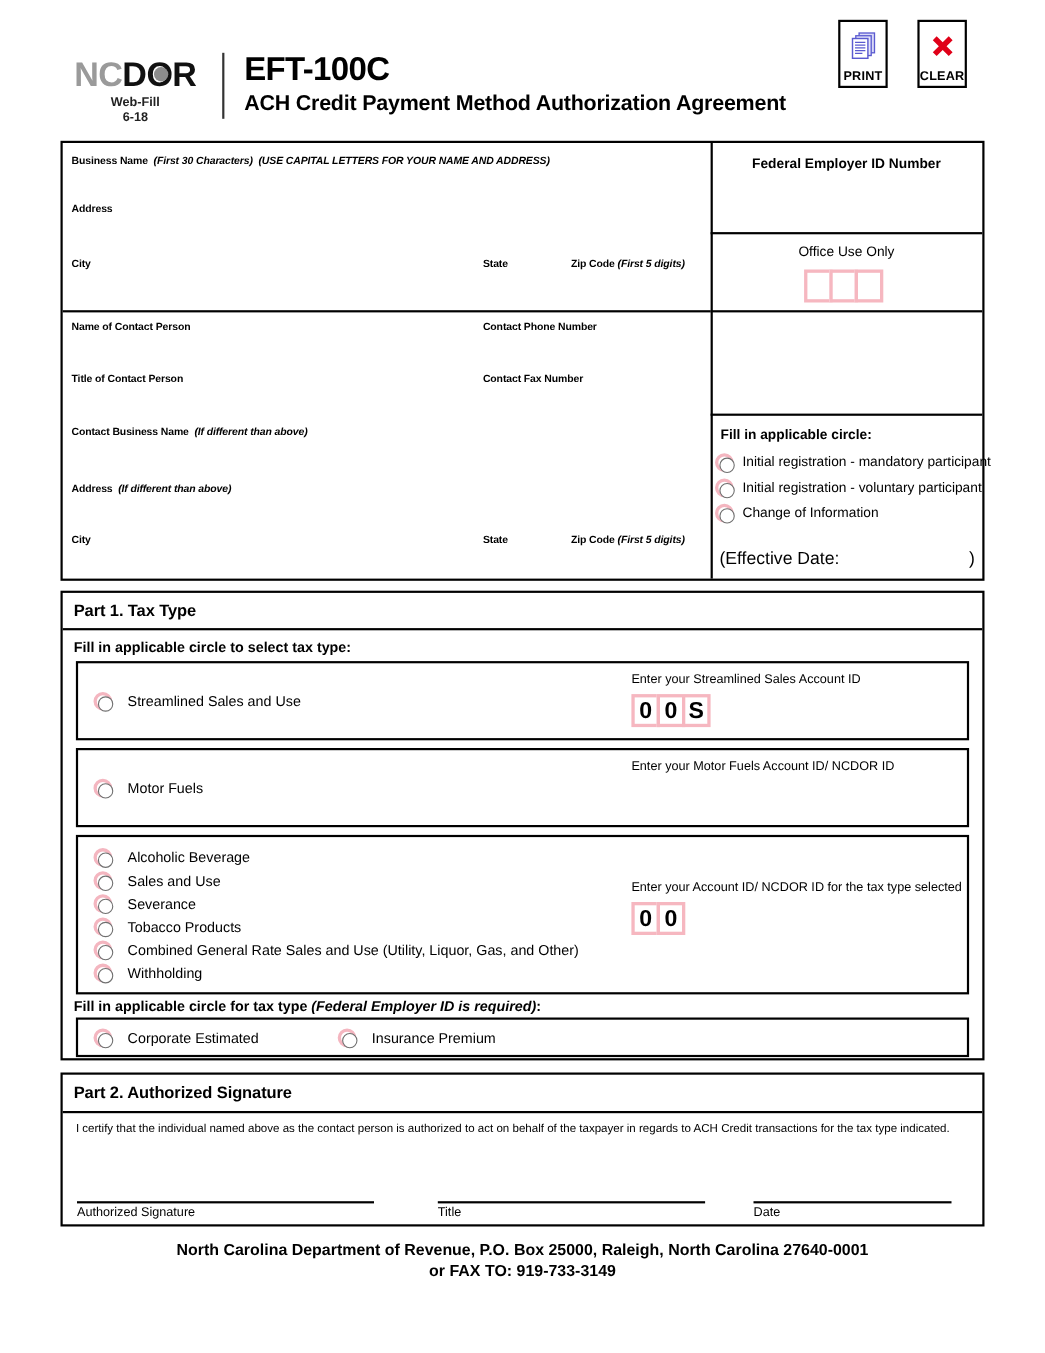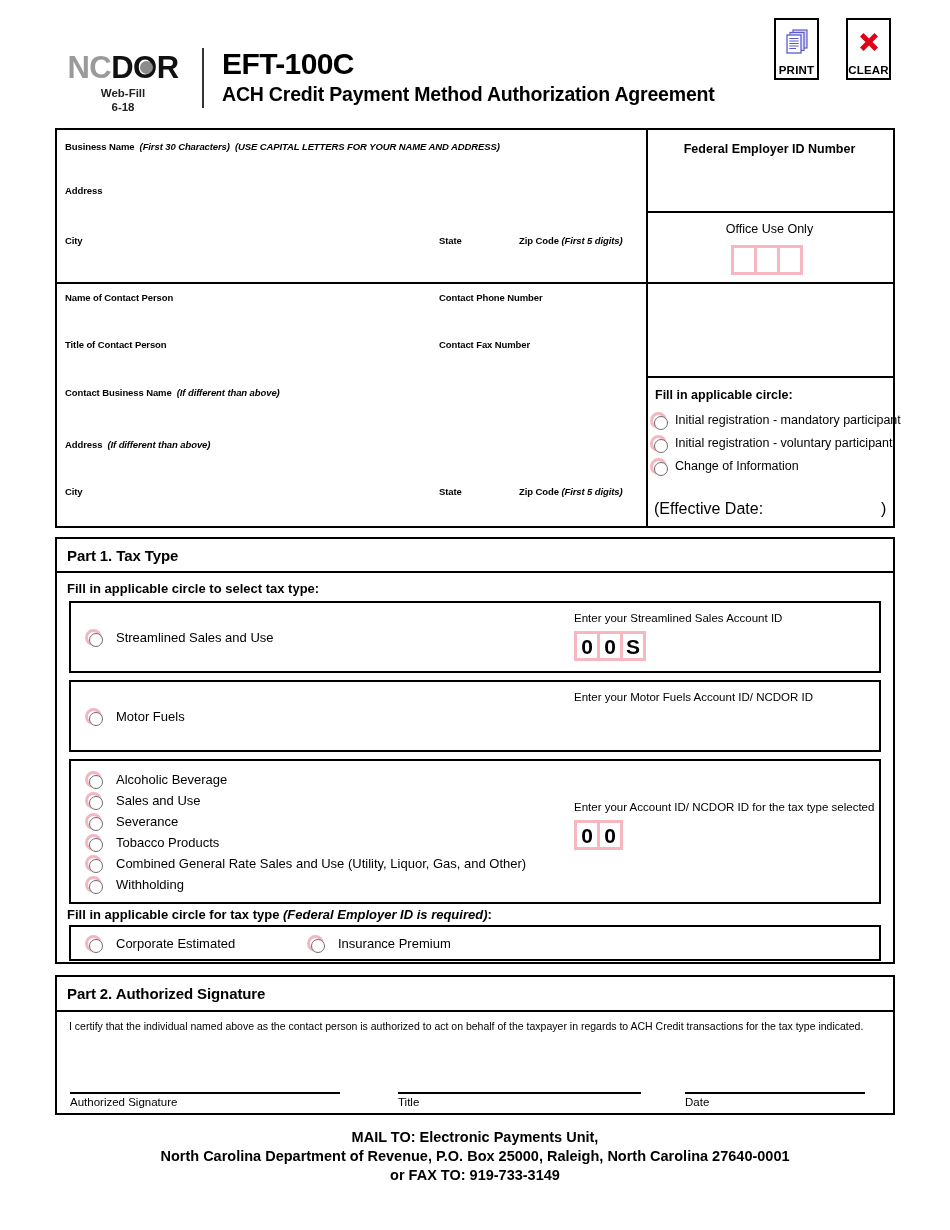--- a/index.html
+++ b/index.html
@@ -79,21 +79,20 @@
     position: absolute;
     width: 45px; height: 62px;
     border: 2px solid #000;
     background: #fff;
     display: flex;
     flex-direction: column;
     align-items: center;
     justify-content: flex-start;
     padding-top: 5px;
     cursor: pointer;
-    margin-left: 12px;
   }
   .btn-print { left: 762px; top: 18px; }
   .btn-clear { left: 834px; top: 18px; }
   .btn-label {
     font-size: 11.5px;
     font-weight: bold;
     letter-spacing: 0.2px;
     margin-top: auto;
     margin-bottom: 2px;
   }
@@ -425,16 +424,15 @@
   <div class="sig-lbl" style="left:13px; top:119px;">Authorized Signature</div>
 
   <div class="sig-line" style="left:341px; top:115px; width:243px;"></div>
   <div class="sig-lbl" style="left:341px; top:119px;">Title</div>
 
   <div class="sig-line" style="left:628px; top:115px; width:180px;"></div>
   <div class="sig-lbl" style="left:628px; top:119px;">Date</div>
 </div>
 
 <div class="footer">
-  <div>MAIL TO:  Electronic Payments Unit,</div>
   <div>North Carolina Department of Revenue, P.O. Box 25000, Raleigh, North Carolina 27640-0001</div>
   <div>or FAX TO: 919-733-3149</div>
 </div>
 
 </body></html>

